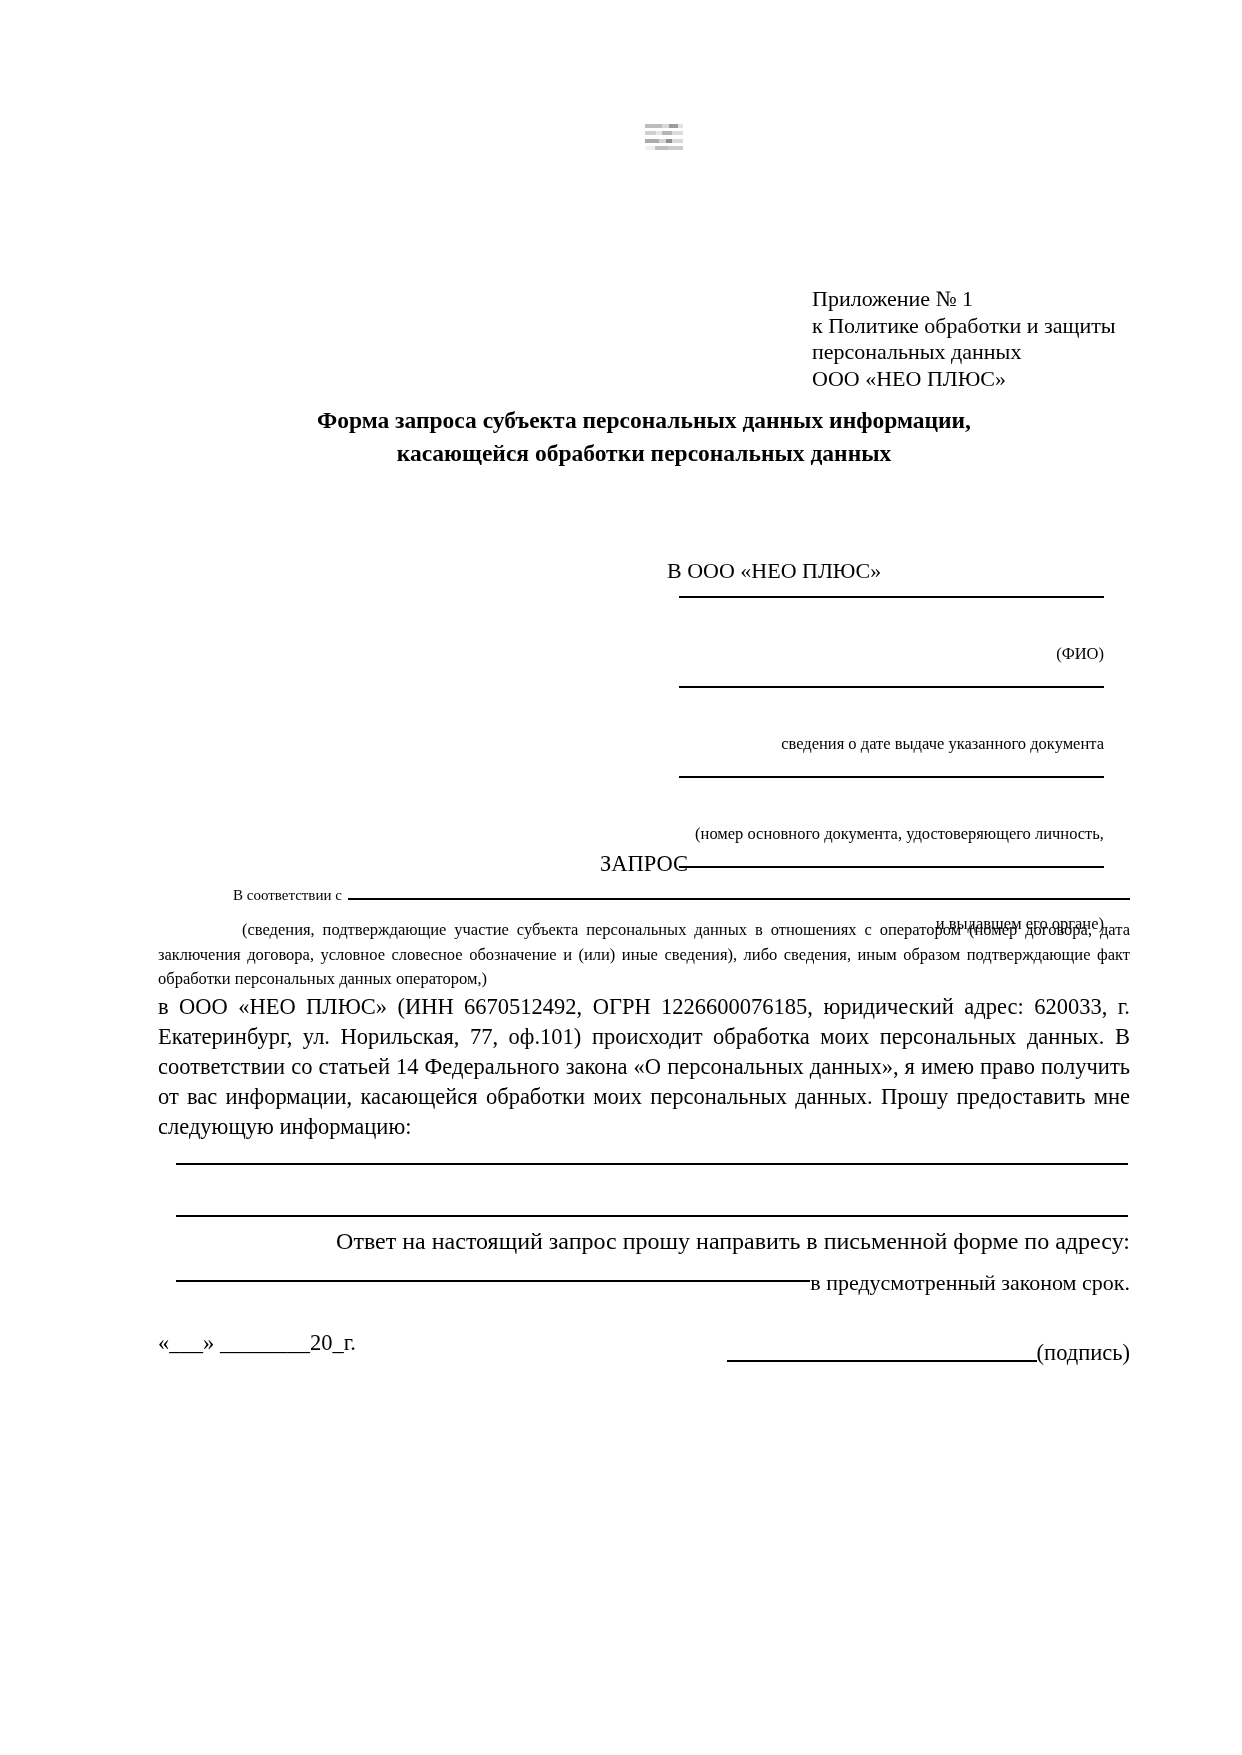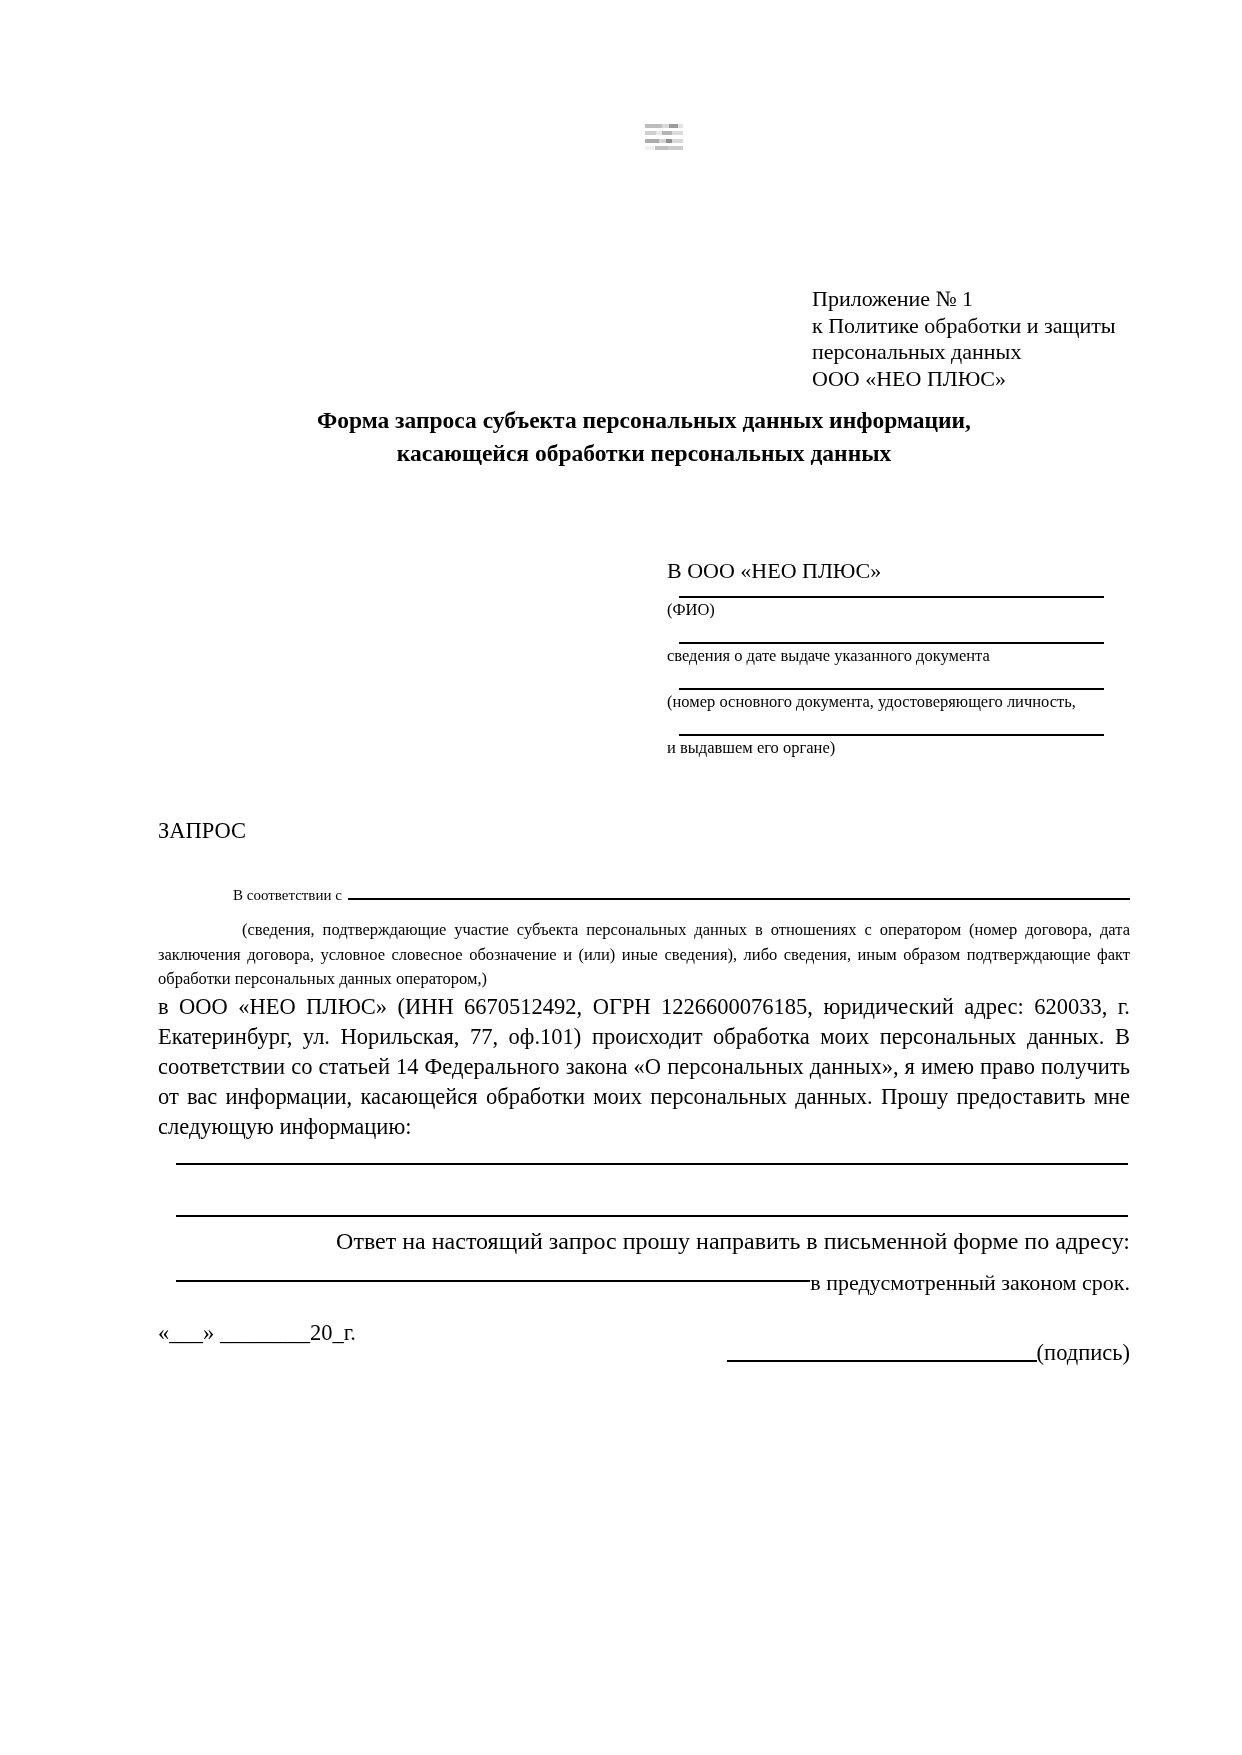--- a/index.html
+++ b/index.html
@@ -37,27 +37,27 @@
   .recipient {
     position:absolute; left:667px; top:557px; width:437px;
     font-size:22px; line-height:27px;
   }
   .recipient .from { margin-top:2px; }
   .fgroup .rule {
     height:14px; margin-left:12px;
     border-bottom:2px solid #000;
   }
   .fgroup .cap {
-    text-align:left; font-size:16.5px; line-height:19px; padding-top:2px;
+    text-align:right; font-size:16.5px; line-height:19px; padding-top:2px;margin-top:44px;
   }
   .fgroup + .fgroup .rule { margin-top:11px; }
 
   .zapros {
-    position:absolute; left:158px; width:972px; top:818px;
-    text-align:left; font-size:22.5px;
+    position:absolute; left:158px; width:972px; top:851px;
+    text-align:center; font-size:22.5px;
   }
 
   .intro {
     position:absolute; left:158px; width:972px; top:887px;
     font-size:15px; display:flex; align-items:flex-end;
   }
   .intro .indent { width:75px; flex:0 0 75px; }
   .intro .txt { white-space:nowrap; padding-right:6px; }
   .intro .rule { flex:1; border-bottom:2px solid #000; height:0; margin-bottom:4px; }
 
@@ -82,21 +82,21 @@
 
   .reply2 {
     position:absolute; left:176px; width:954px; top:1270px;
     font-size:22px; display:flex; align-items:center;
   }
   .reply2 .rule { flex:1; border-bottom:2px solid #000; height:0; margin-bottom:4px; }
   .reply2 .txt { white-space:nowrap; }
 
   .sigrow {
     position:absolute; left:158px; width:972px; top:1320px;
-    font-size:22.5px; display:flex; justify-content:space-between; align-items:flex-start;
+    font-size:22.5px; display:flex; justify-content:space-between; align-items:center;
   }
   .sigrow .date { white-space:nowrap; }
   .sigrow .siggroup { display:flex; align-items:flex-end; }
   .sigrow .siggroup .rule { width:310px; border-bottom:2px solid #000; height:0; margin-bottom:4px; }
   .sigrow .siggroup .cap { white-space:nowrap;margin-top:20px; }
 </style>
 </head>
 <body>
 
 <div class="page">

